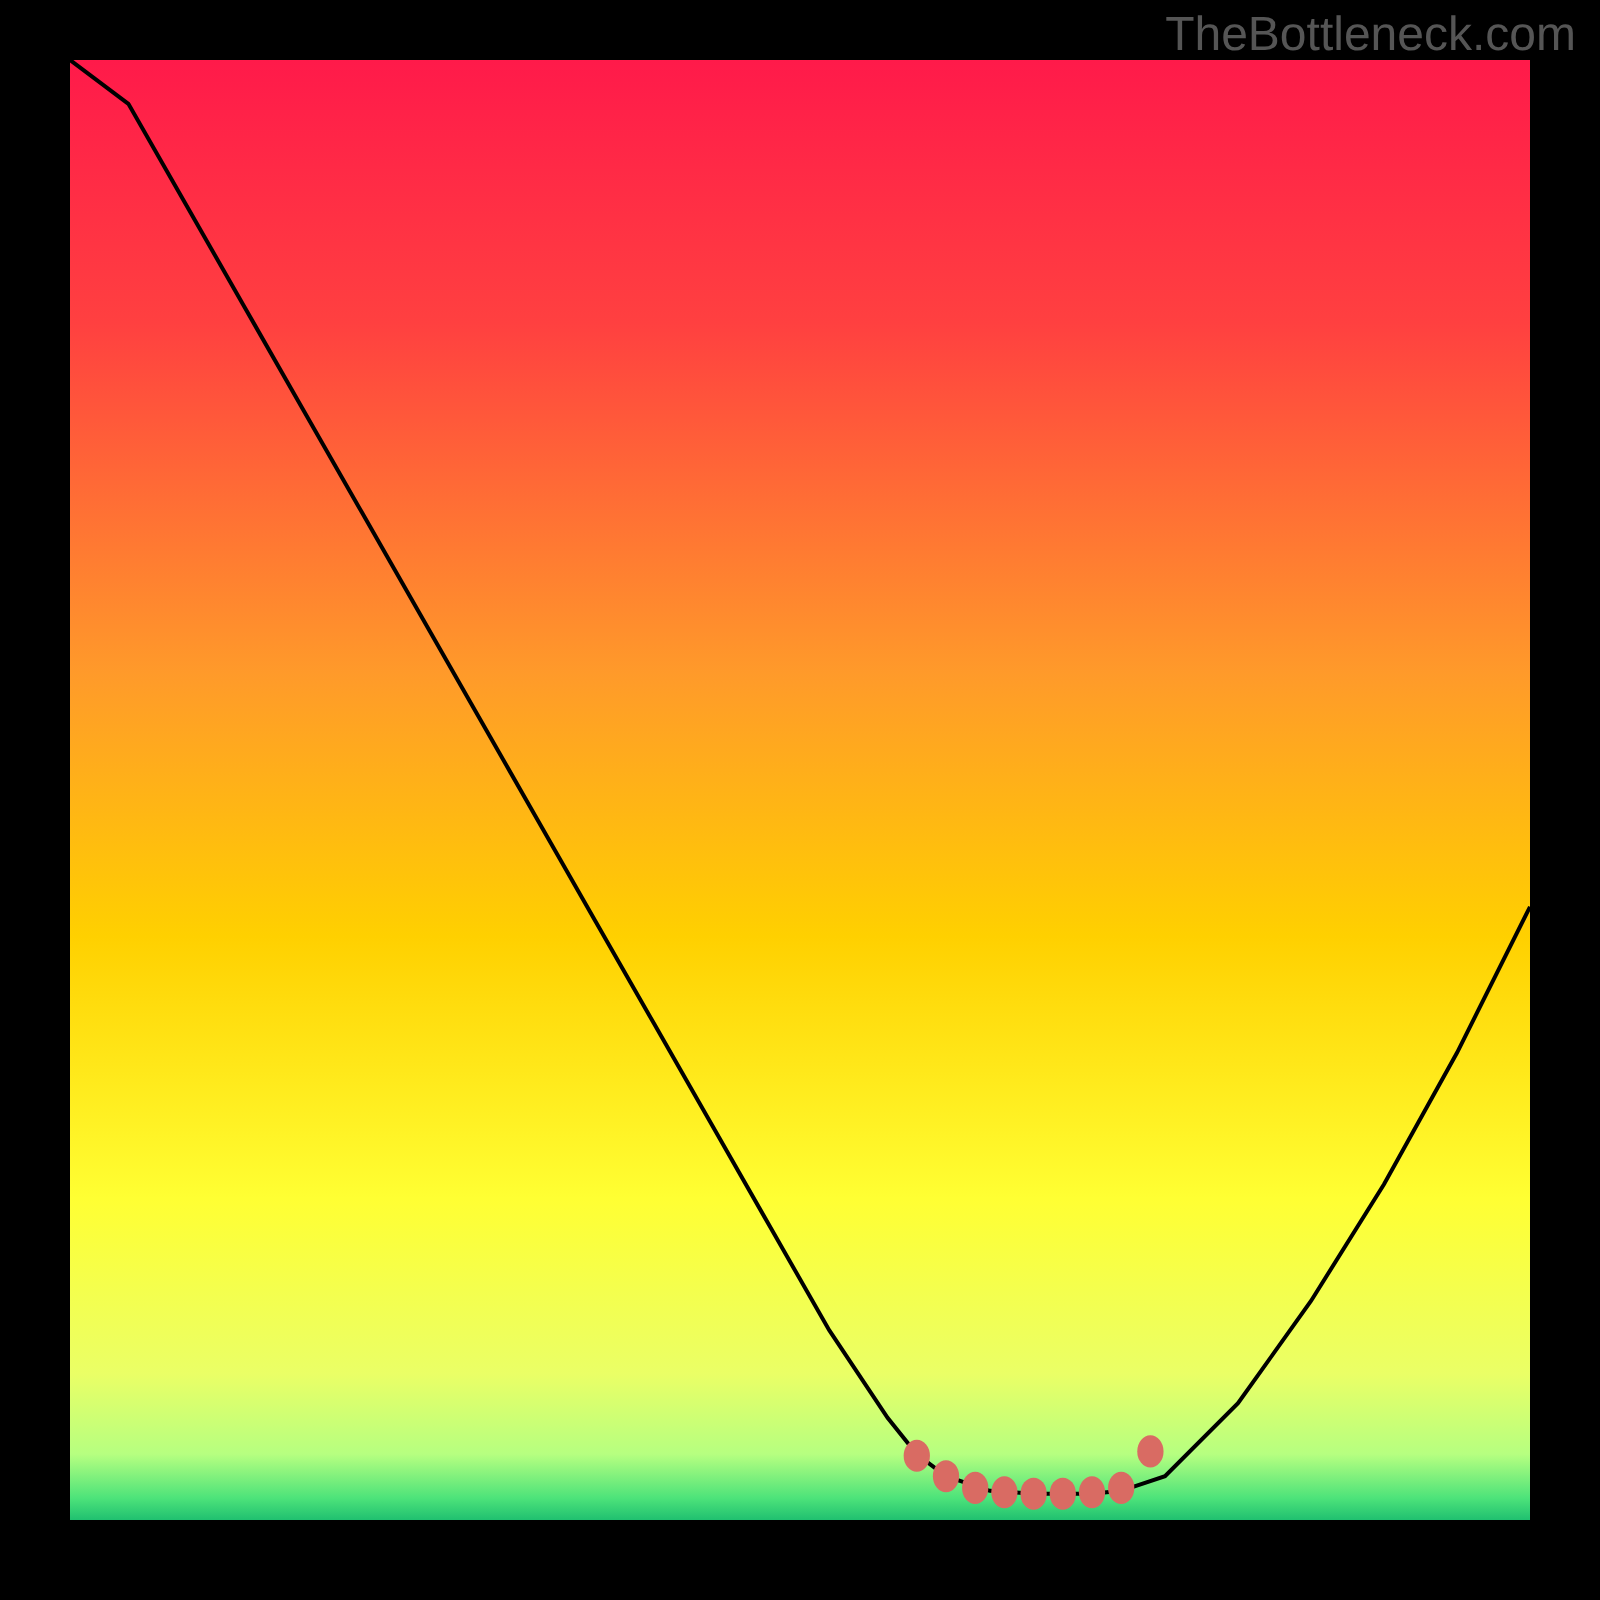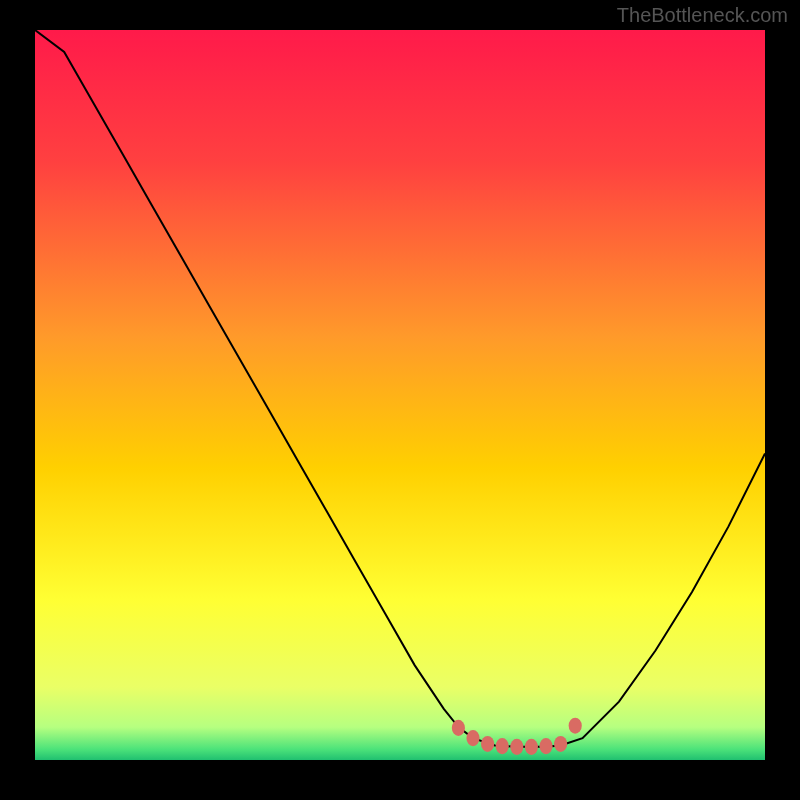--- a/index.html
+++ b/index.html
@@ -8,21 +8,21 @@
     height: 800px;
     background: #000;
     position: relative;
     font-family: Arial, Helvetica, sans-serif;
   }
   .watermark {
     position: absolute;
     top: 4px;
     right: 12px;
     color: #555;
-    font-size: 20px;
+    font-size: 24px;
     font-weight: 500;
     z-index: 5;
   }
   .plot-frame {
     position: absolute;
     left: 35px;
     top: 30px;
     width: 730px;
     height: 730px;
     background: #000;

